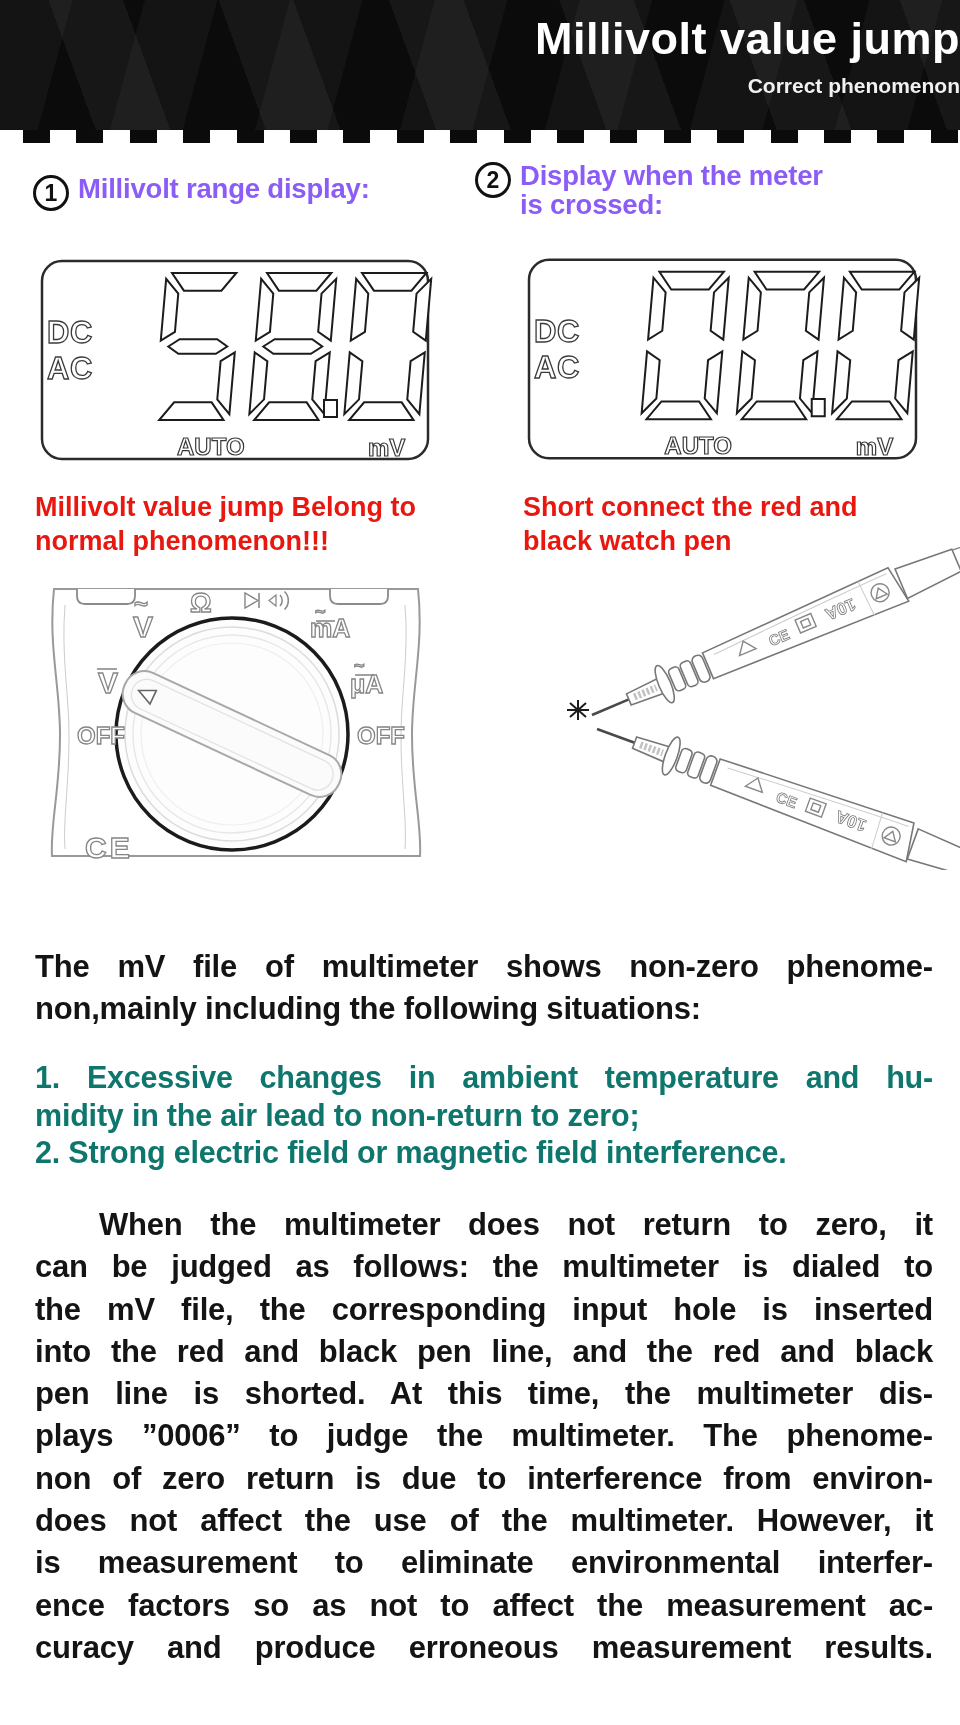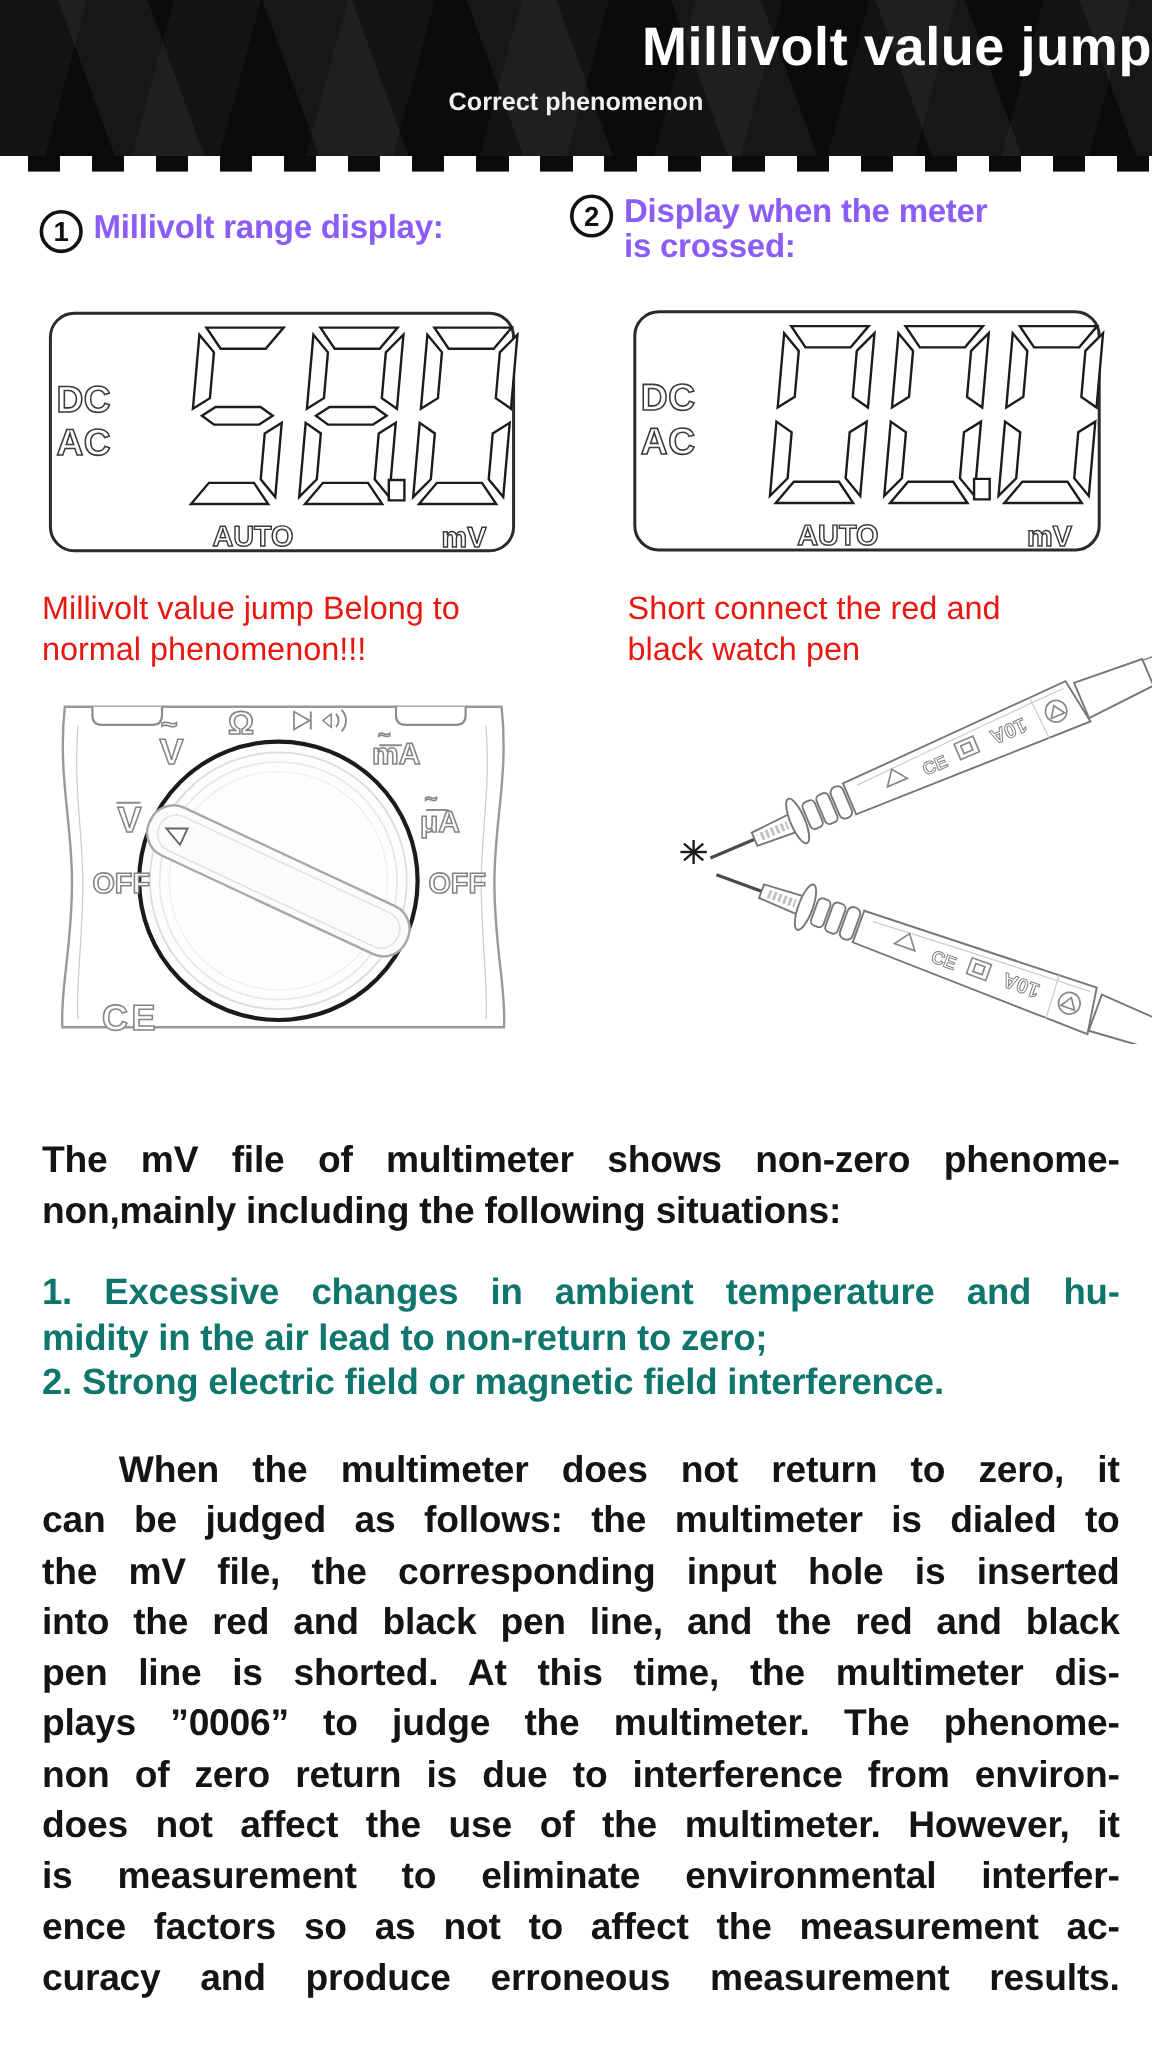--- a/index.html
+++ b/index.html
@@ -5,21 +5,21 @@
   html,body{margin:0;padding:0;background:#fff;}
   .page{position:relative;width:960px;height:1725px;background:#fff;overflow:hidden;
         font-family:"Liberation Sans",sans-serif;color:#141414;}
 
   
   .hdr{position:absolute;left:0;top:0;width:960px;height:130px;background:#0b0b0b;overflow:hidden;}
   .hdr::before{content:"";position:absolute;inset:0;
     background:repeating-linear-gradient(105deg,rgba(255,255,255,.035) 0 70px,transparent 70px 140px),
                repeating-linear-gradient(70deg,transparent 0 90px,rgba(255,255,255,.05) 90px 160px);}
   .hdr-title{position:relative;font-weight:700;font-size:45px;letter-spacing:.5px;color:#fff;text-align:right;padding-top:13px;}
-  .hdr-sub{position:relative;font-weight:700;font-size:21px;color:#f1f1f1;text-align:center;margin-top:9px;}
+  .hdr-sub{position:relative;font-weight:700;font-size:21px;color:#f1f1f1;text-align:right;margin-top:9px;}
   .teeth{position:absolute;left:0;top:130px;width:960px;height:13px;
     background:repeating-linear-gradient(90deg,#fff 0 23px,#0b0b0b 23px 50px,#fff 50px 53.4px);}
 
   
   .sec-head{position:absolute;display:flex;align-items:flex-start;gap:9px;}
   .circnum{flex:0 0 auto;width:30px;height:30px;border:3px solid #111;border-radius:50%;
            display:flex;align-items:center;justify-content:center;
            font-weight:700;font-size:23px;color:#111;margin-top:1px;}
   .sec-label{font-weight:700;font-size:27.5px;line-height:29px;color:#8b5cf6;letter-spacing:-.2px;}
   #sec1-head{left:33px;top:174px;}
@@ -28,21 +28,21 @@
   
   .lcd{position:absolute;overflow:visible;}
   .lcd-frame{fill:#fff;stroke:#2b2b2b;stroke-width:2.5;}
   .lcd-mode{font-family:"Liberation Sans",sans-serif;font-weight:700;font-size:31px;
             fill:#fff;stroke:#3a3a3a;stroke-width:1.3px;letter-spacing:.5px;}
   .lcd-small{font-family:"Liberation Sans",sans-serif;font-weight:700;font-size:24px;
              fill:#fff;stroke:#3a3a3a;stroke-width:1.2px;}
   .seg{fill:#fff;stroke:#1c1c1c;stroke-width:2;vector-effect:non-scaling-stroke;}
 
   
-  .cap{position:absolute;font-weight:400;font-size:27px;line-height:34px;color:#e8170f;}
+  .cap{position:absolute;font-weight:700;font-size:27px;line-height:34px;color:#e8170f;}
   #cap-left{left:35px;top:490px;}
   #cap-right{left:523px;top:490px;}
 
   
   .illus{position:absolute;}
   .dlab{font-family:"Liberation Sans",sans-serif;font-weight:700;fill:#fff;stroke:#858585;stroke-width:1.3px;}
   .dthin{fill:none;stroke:#8a8a8a;stroke-width:1.6;}
   .pw{fill:#fff;stroke:#777;stroke-width:1.6;}
   .pline{fill:none;stroke:#888;stroke-width:1.4;}
   .thinline{fill:none;stroke:#ccc;stroke-width:1;}

